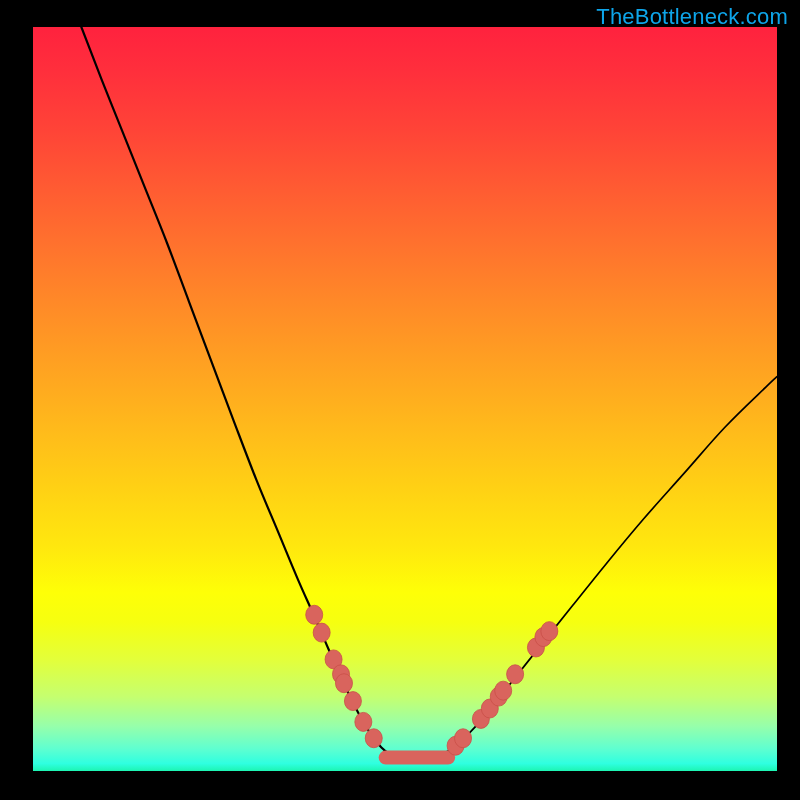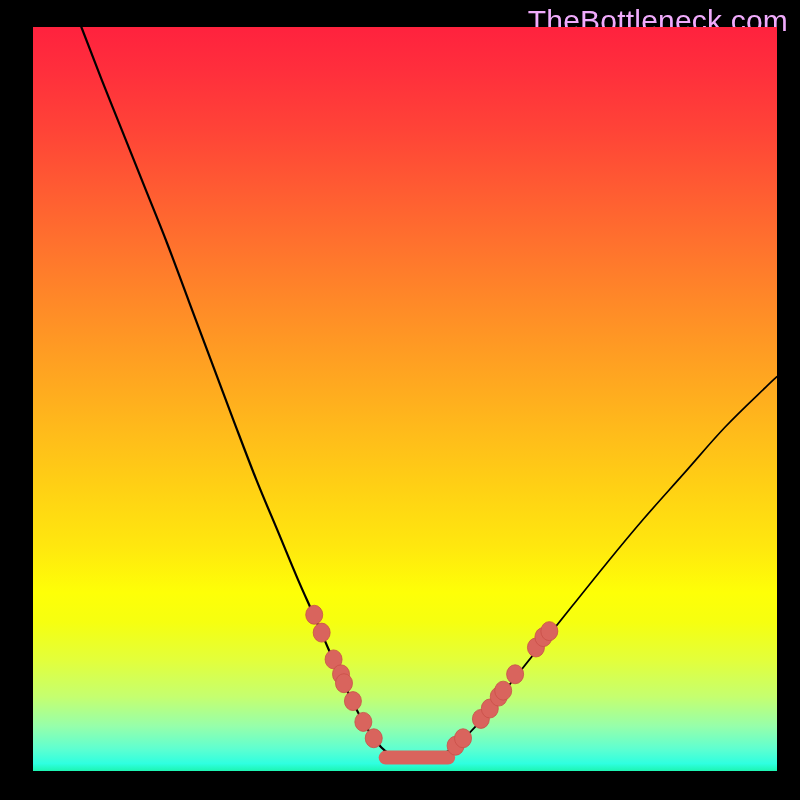--- a/index.html
+++ b/index.html
@@ -44,22 +44,22 @@
       #96ffab 94%,
       #5fffd0 97%,
       #2fffe0 99%,
       #1cf5b2 100%
     );
   }
   .watermark {
     position: absolute;
     top: 4px;
     right: 12px;
-    color: #f0abfc;
-    font-size: 30px;
+    color: #0ea5e9;
+    font-size: 22px;
     font-weight: 500;
     letter-spacing: 0.2px;
     user-select: none;
     text-align: center;
   }
   svg.overlay {
     position: absolute;
     left: 0;
     top: 0;
     width: 744px;

